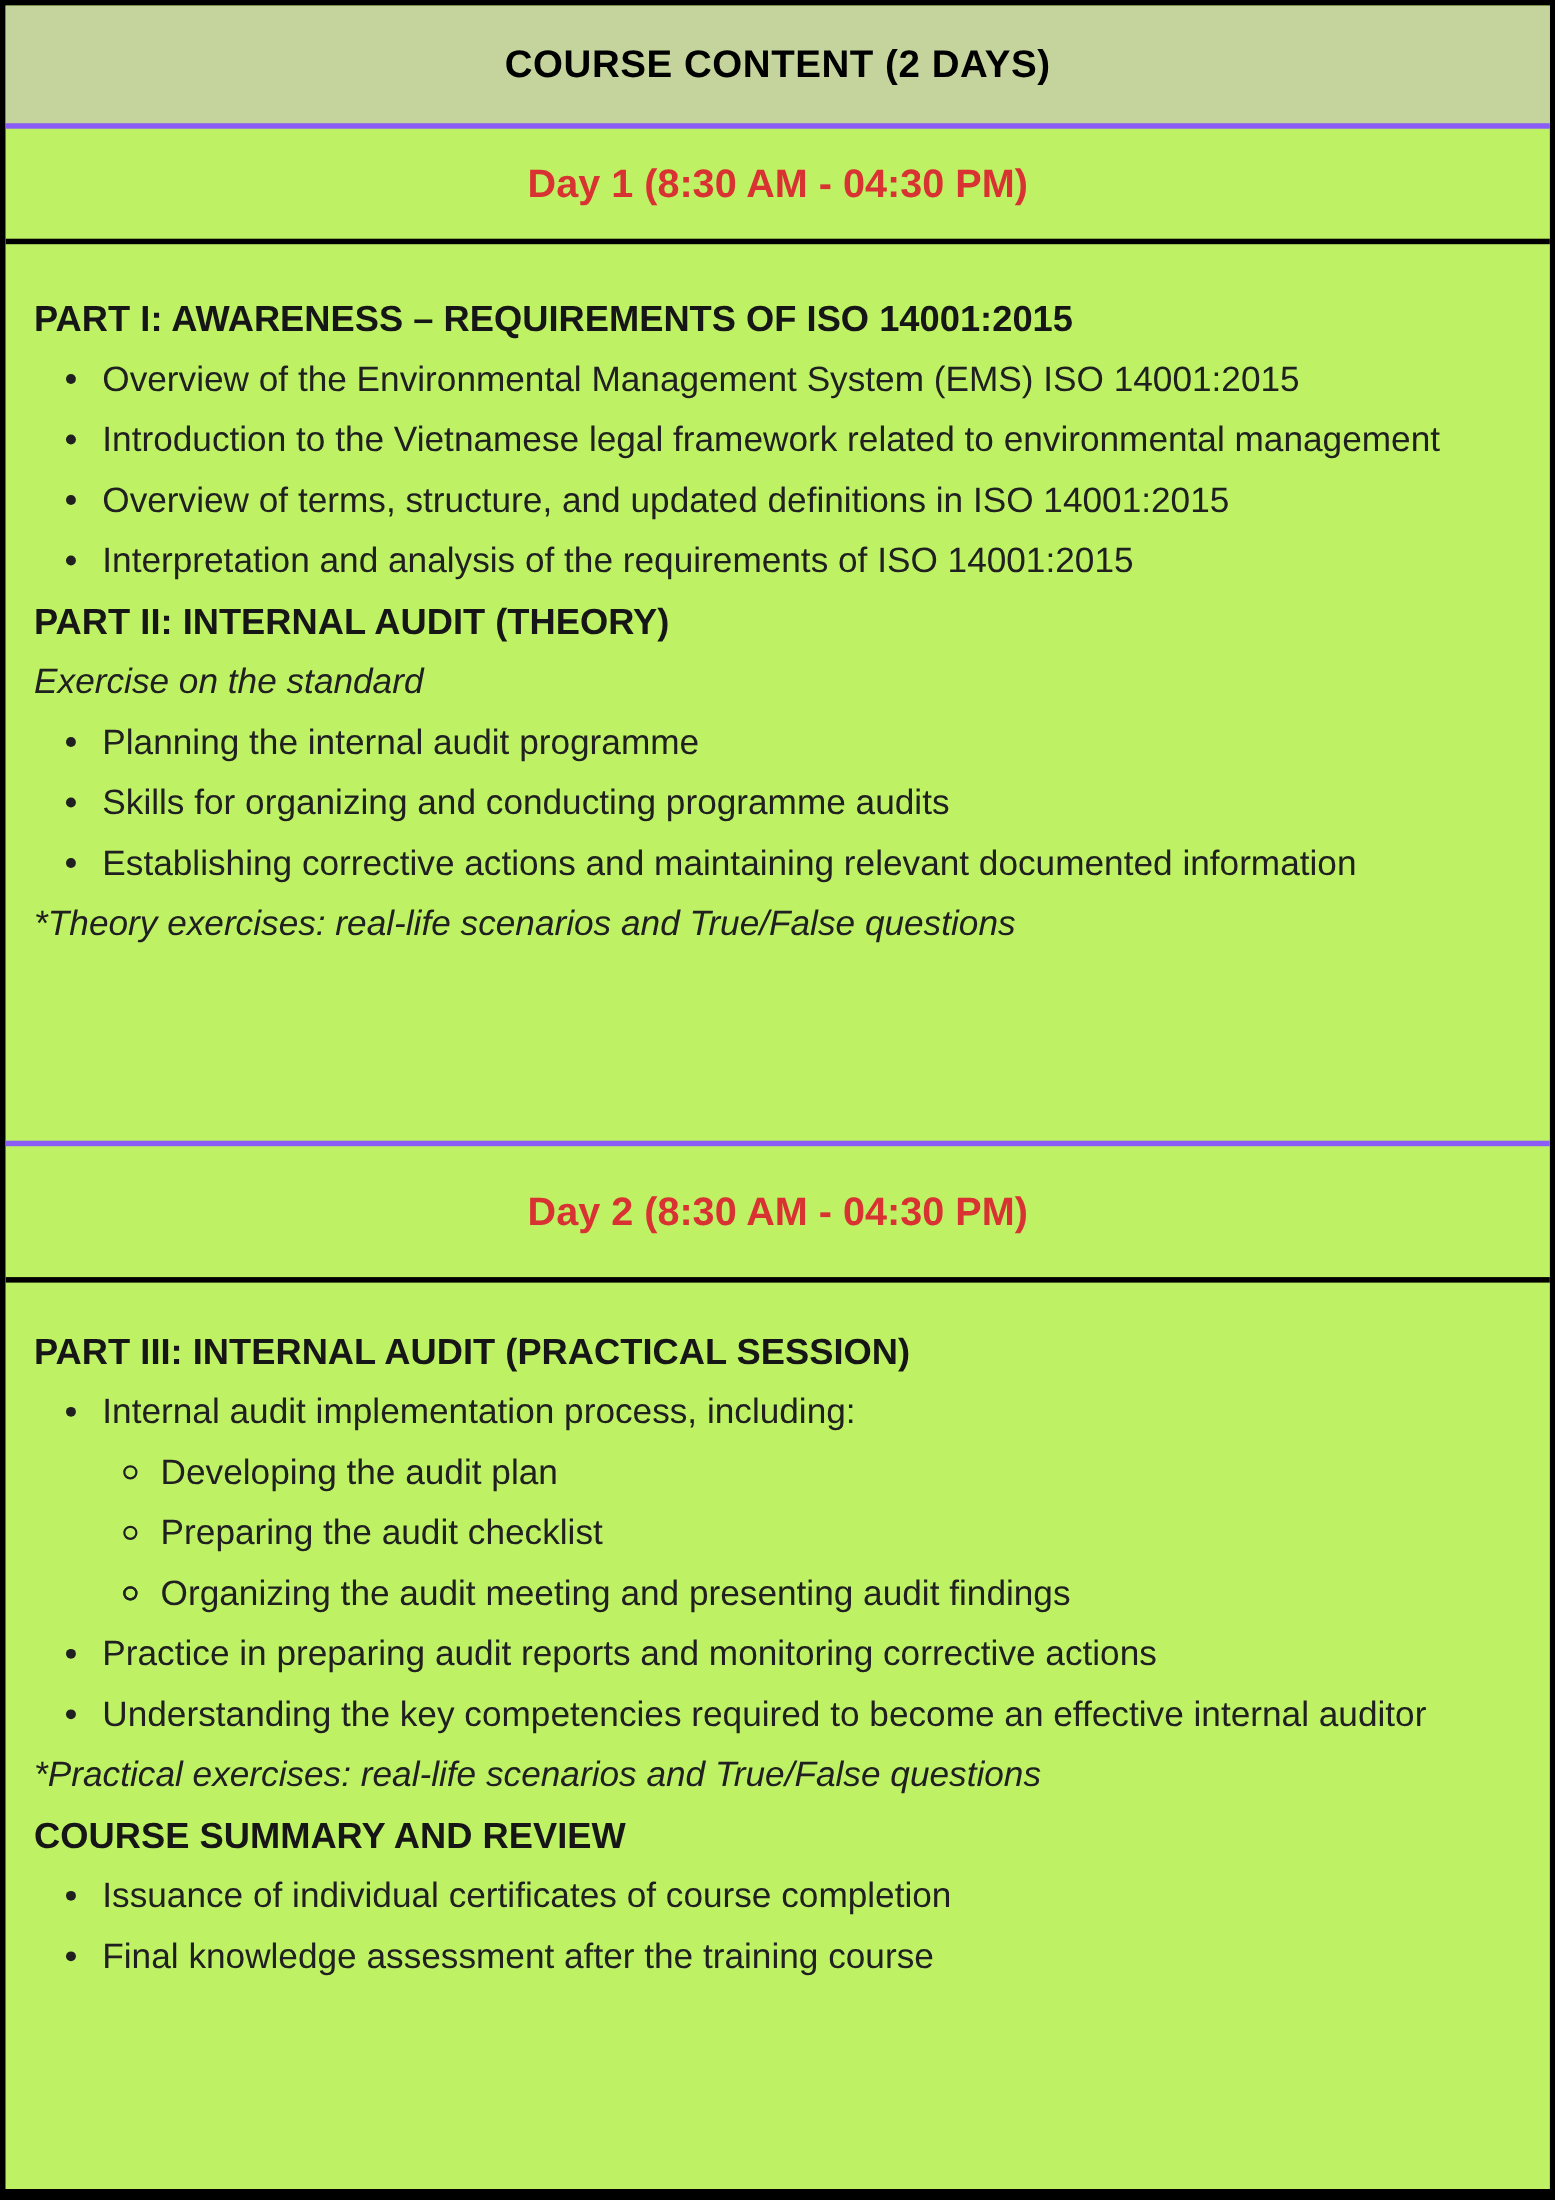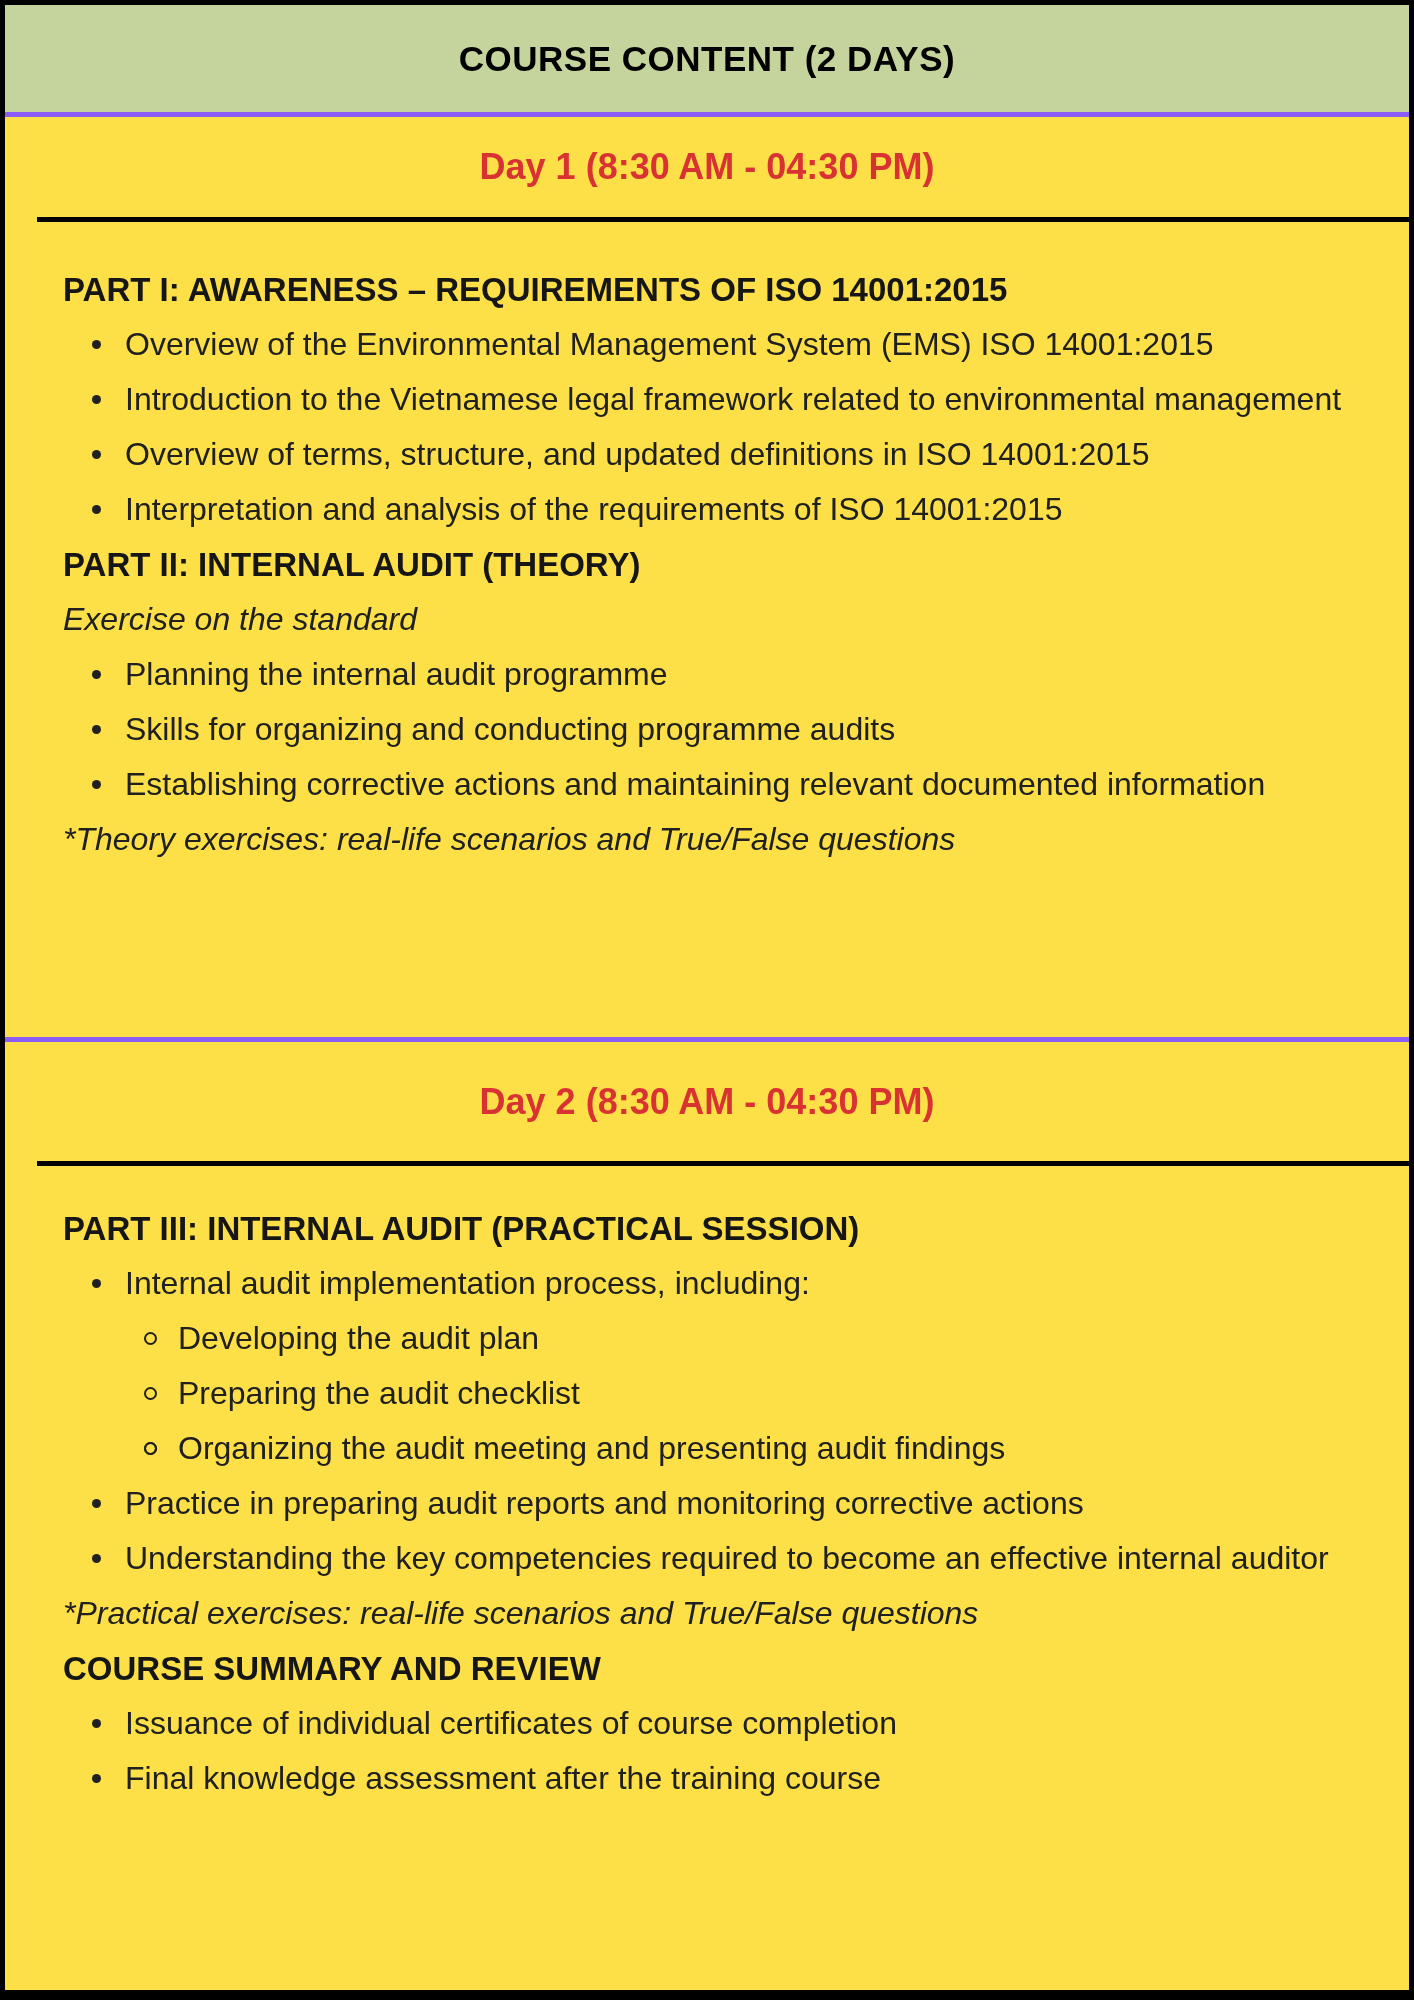--- a/index.html
+++ b/index.html
@@ -7,21 +7,21 @@
     padding: 0;
     background: #ffffff;
     font-family: "Liberation Sans", sans-serif;
   }
   .table {
     width: 1414px;
     height: 2000px;
     box-sizing: border-box;
     border: 5px solid #000000;
     border-bottom-width: 10px;
-    background: #fde047;
+    background: #bef264;
     overflow: hidden;
   }
   .row-header {
     height: 107px;
     background: #c4d49c;
     display: flex;
     align-items: center;
     justify-content: center;
   }
   .header-title {
@@ -41,21 +41,20 @@
   #banner-day2 { height: 124px; }
   .banner-text {
     color: #d93232;
     font-weight: bold;
     font-size: 36px;
   }
   .row-content {
     box-sizing: border-box;
     border-top: 5px solid #000000;
     padding: 40px 26px 0 26px;
-    margin-left: 32px;
   }
   #content-day1 { height: 820px; }
   #content-day2 { height: 978px; padding-top: 35px; }
   .block {
     font-size: 32px;
     line-height: 55px;
     color: #202020;
   }
   .heading {
     font-weight: bold;

